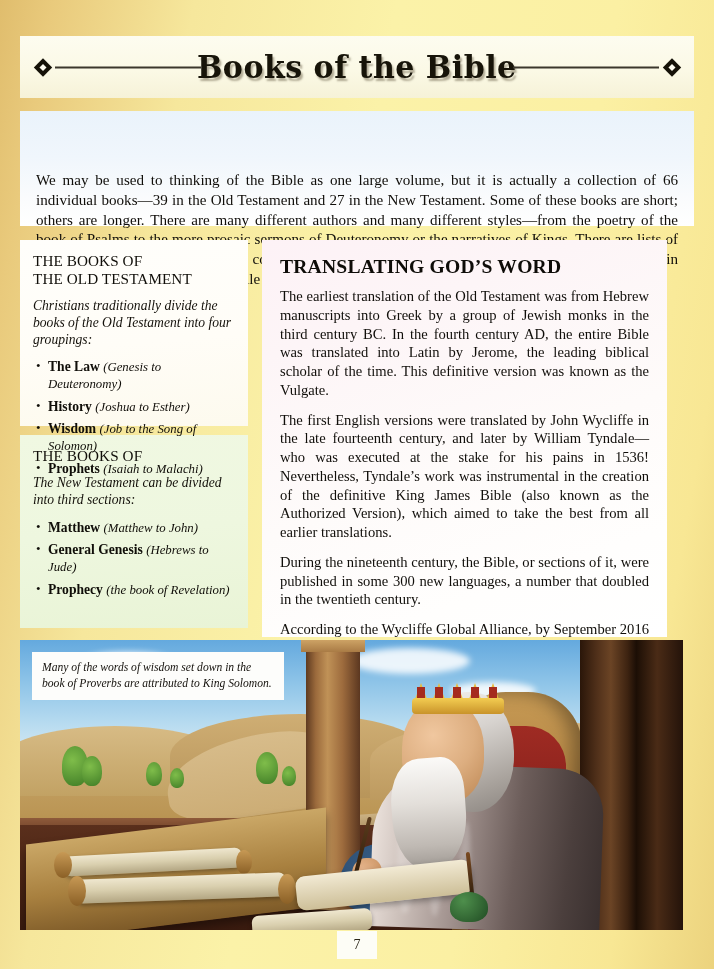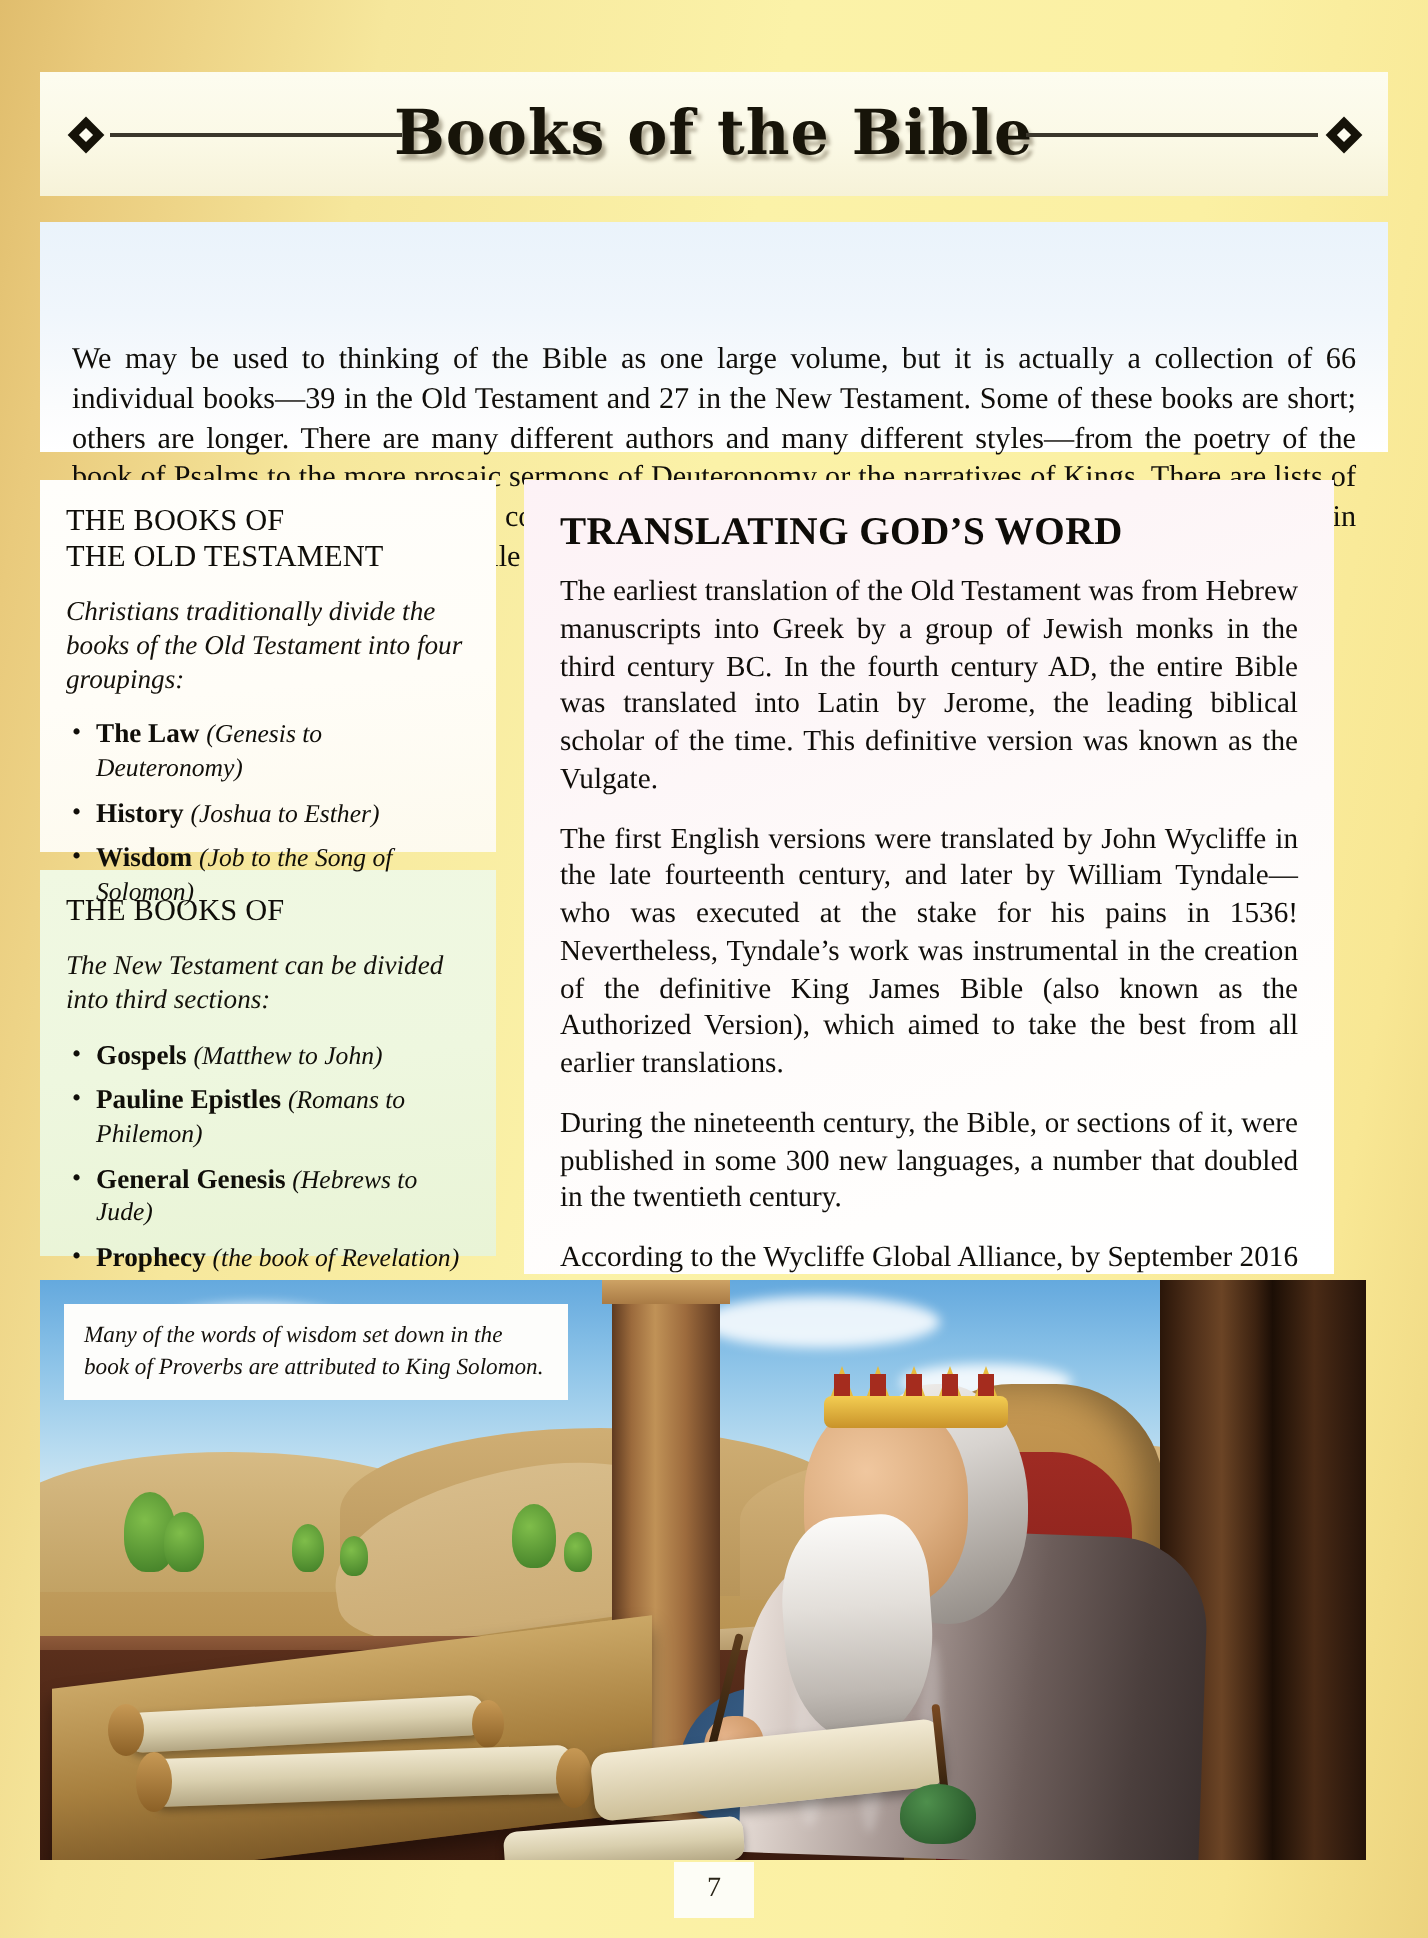--- a/index.html
+++ b/index.html
@@ -305,31 +305,31 @@
   <div class="sidebox old">
     <div class="sb-title">
       <div>THE BOOKS OF</div>
       <div>THE OLD TESTAMENT</div>
     </div>
     <div class="sb-lede">Christians traditionally divide the books of the Old Testament into four groupings:</div>
     <ul class="sb-list">
       <li><b>The Law</b> <i>(Genesis to Deuteronomy)</i></li>
       <li><b>History</b> <i>(Joshua to Esther)</i></li>
       <li><b>Wisdom</b> <i>(Job to the Song of Solomon)</i></li>
+      <li><b>Prophets</b> <i>(Isaiah to Malachi)</i></li>
     </ul>
   </div>
 
   <div class="sidebox new">
     <div class="sb-title">
       <div>THE BOOKS OF</div>
     </div>
     <div class="sb-lede">The New Testament can be divided into third sections:</div>
     <ul class="sb-list">
-      <li><b>Gospels</b> <i>(Matthew to John)</i></li>
-      <li><b>Pauline Epistles</b> <i>(Romans to Philemon)</i></li>
+      <li><b>Matthew</b> <i>(Matthew to John)</i></li>
       <li><b>General Genesis</b> <i>(Hebrews to Jude)</i></li>
       <li><b>Prophecy</b> <i>(the book of Revelation)</i></li>
     </ul>
   </div>
 
 </div>
 
 <div class="col-right">
   <div class="sec-title">TRANSLATING GOD’S WORD</div>
   <p>The earliest translation of the Old Testament was from Hebrew manuscripts into Greek by a group of Jewish monks in the third century BC. In the fourth century AD, the entire Bible was translated into Latin by Jerome, the leading biblical scholar of the time. This definitive version was known as the Vulgate.</p>

